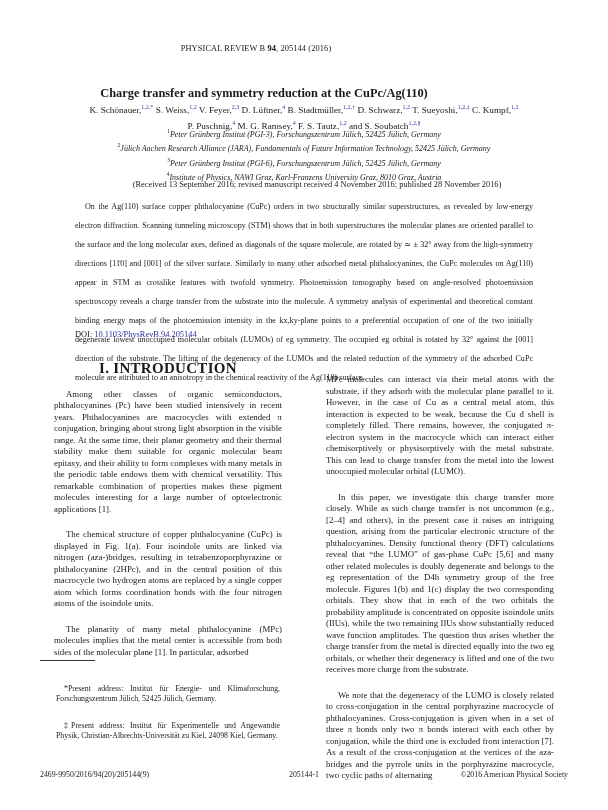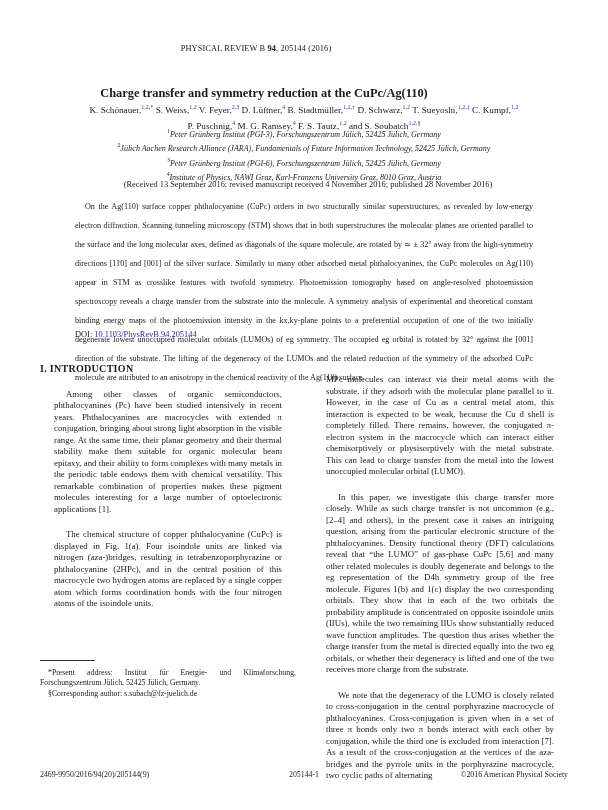--- a/index.html
+++ b/index.html
@@ -5,33 +5,33 @@
   html, body { margin:0; padding:0; background:#ffffff; }
   body { width:608px; height:810px; position:relative; overflow:hidden; color:#1a1a1a;
          font-family:"Liberation Serif", "DejaVu Serif", serif; }
   .journal { position:absolute; top:44px; left:0; width:512px; text-align:center; font-size:8.4px; letter-spacing:0.1px; }
   .journal b { font-weight:bold; }
   .title { position:absolute; top:66px; left:0; width:528px; text-align:center; font-weight:bold; font-size:12.4px; line-height:15px;margin-top:20px; }
   .authors { position:absolute; top:101px; left:40px; width:528px; text-align:center; font-size:9.2px; line-height:12.5px; }
   .authors sup { color:#3a3aa8; font-size:6px; }
   .affils { position:absolute; top:126px; left:40px; width:528px; text-align:center; font-size:8px; line-height:10.8px; font-style:italic; }
   .affils sup { font-style:normal; font-size:5.5px; }
-  .received { position:absolute; top:180px; left:44px; width:528px; text-align:center; font-size:8.4px; }
+  .received { position:absolute; top:180px; left:53px; width:528px; text-align:center; font-size:8.4px; }
   .abstract { position:absolute; top:197px; left:75px; width:458px; font-size:8.1px; line-height:19px; text-align:justify; text-indent:10px; }
   .doi { position:absolute; top:330px; left:75px; font-size:8.4px; }
   .doi a { color:#2c2ca0; text-decoration:none; }
   .col { position:absolute; font-size:8.8px; line-height:11.5px; text-align:justify; }
   .col-left { top:363px; left:40px; width:256px; }
   .col-right { top:360px; left:312px; width:256px; }
-  .sec { text-align:left; font-weight:bold; font-size:10px; letter-spacing:0.3px; margin-bottom:12px; }
+  .sec { text-align:center; font-weight:bold; font-size:15px; letter-spacing:0.3px; margin-bottom:12px; }
   .p { text-indent:12px; margin:14px; }
   .p.noind { text-indent:0; }
   .fnrule { position:absolute; top:660px; left:40px; width:55px; border-top:0.8px solid #333; }
   .footnotes { position:absolute; top:668px; left:40px; width:256px; font-size:7.8px; line-height:10.3px; text-align:justify; }
-  .footnotes p { margin:0; text-indent:8px; }
+  .footnotes p { margin:16px; text-indent:8px; }
   .footer { position:absolute; top:770px; left:40px; width:528px; font-size:7.8px; }
   .footer .l { position:absolute; left:0; }
   .footer .c { position:absolute; left:0; width:528px; text-align:center; }
   .footer .r { position:absolute; right:0; }
 </style>
 </head>
 <body>
 
 <div class="journal"><span>PHYSICAL REVIEW B</span> <b>94</b><span>, 205144 (2016)</span></div>
 
@@ -51,26 +51,27 @@
 <div class="received">(Received 13 September 2016; revised manuscript received 4 November 2016; published 28 November 2016)</div>
 
 <div class="abstract">On the Ag(110) surface copper phthalocyanine (CuPc) orders in two structurally similar superstructures, as revealed by low-energy electron diffraction. Scanning tunneling microscopy (STM) shows that in both superstructures the molecular planes are oriented parallel to the surface and the long molecular axes, defined as diagonals of the square molecule, are rotated by ≃ ± 32° away from the high-symmetry directions [11̄0] and [001] of the silver surface. Similarly to many other adsorbed metal phthalocyanines, the CuPc molecules on Ag(110) appear in STM as crosslike features with twofold symmetry. Photoemission tomography based on angle-resolved photoemission spectroscopy reveals a charge transfer from the substrate into the molecule. A symmetry analysis of experimental and theoretical constant binding energy maps of the photoemission intensity in the kx,ky-plane points to a preferential occupation of one of the two initially degenerate lowest unoccupied molecular orbitals (LUMOs) of eg symmetry. The occupied eg orbital is rotated by 32° against the [001] direction of the substrate. The lifting of the degeneracy of the LUMOs and the related reduction of the symmetry of the adsorbed CuPc molecule are attributed to an anisotropy in the chemical reactivity of the Ag(110) surface.</div>
 
 <div class="doi"><span>DOI:</span> <a>10.1103/PhysRevB.94.205144</a></div>
 
 <div class="col col-left">
   <div class="sec">I. INTRODUCTION</div>
   <p class="p">Among other classes of organic semiconductors, phthalocyanines (Pc) have been studied intensively in recent years. Phthalocyanines are macrocycles with extended π conjugation, bringing about strong light absorption in the visible range. At the same time, their planar geometry and their thermal stability make them suitable for organic molecular beam epitaxy, and their ability to form complexes with many metals in the periodic table endows them with chemical versatility. This remarkable combination of properties makes these pigment molecules interesting for a large number of optoelectronic applications [1].</p>
   <p class="p">The chemical structure of copper phthalocyanine (CuPc) is displayed in Fig. 1(a). Four isoindole units are linked via nitrogen (aza-)bridges, resulting in tetrabenzoporphyrazine or phthalocyanine (2HPc), and in the central position of this macrocycle two hydrogen atoms are replaced by a single copper atom which forms coordination bonds with the four nitrogen atoms of the isoindole units.</p>
+  <p class="p">The planarity of many metal phthalocyanine (MPc) molecules implies that the metal center is accessible from both sides of the molecular plane [1]. In particular, adsorbed</p>
 </div>
 
 <div class="fnrule"></div>
 <div class="footnotes">
   <p>*Present address: Institut für Energie- und Klimaforschung, Forschungszentrum Jülich, 52425 Jülich, Germany.</p>
-  <p>§Corresponding author: s.subach@fz-juelich.de</p>
+  <p>‡Present address: Institut für Experimentelle und Angewandte Physik, Christian-Albrechts-Universität zu Kiel, 24098 Kiel, Germany.</p>
 </div>
 
 <div class="col col-right">
   <p class="p noind">MPc molecules can interact via their metal atoms with the substrate, if they adsorb with the molecular plane parallel to it. However, in the case of Cu as a central metal atom, this interaction is expected to be weak, because the Cu d shell is completely filled. There remains, however, the conjugated π-electron system in the macrocycle which can interact either chemisorptively or physisorptively with the metal substrate. This can lead to charge transfer from the metal into the lowest unoccupied molecular orbital (LUMO).</p>
   <p class="p">In this paper, we investigate this charge transfer more closely. While as such charge transfer is not uncommon (e.g., [2–4] and others), in the present case it raises an intriguing question, arising from the particular electronic structure of the phthalocyanines. Density functional theory (DFT) calculations reveal that “the LUMO” of gas-phase CuPc [5,6] and many other related molecules is doubly degenerate and belongs to the eg representation of the D4h symmetry group of the free molecule. Figures 1(b) and 1(c) display the two corresponding orbitals. They show that in each of the two orbitals the probability amplitude is concentrated on opposite isoindole units (IIUs), while the two remaining IIUs show substantially reduced wave function amplitudes. The question thus arises whether the charge transfer from the metal is directed equally into the two eg orbitals, or whether their degeneracy is lifted and one of the two receives more charge from the substrate.</p>
   <p class="p">We note that the degeneracy of the LUMO is closely related to cross-conjugation in the central porphyrazine macrocycle of phthalocyanines. Cross-conjugation is given when in a set of three π bonds only two π bonds interact with each other by conjugation, while the third one is excluded from interaction [7]. As a result of the cross-conjugation at the vertices of the aza-bridges and the pyrrole units in the porphyrazine macrocycle, two cyclic paths of alternating</p>
 </div>
 
 <div class="footer">
   <span class="l">2469-9950/2016/94(20)/205144(9)</span>

